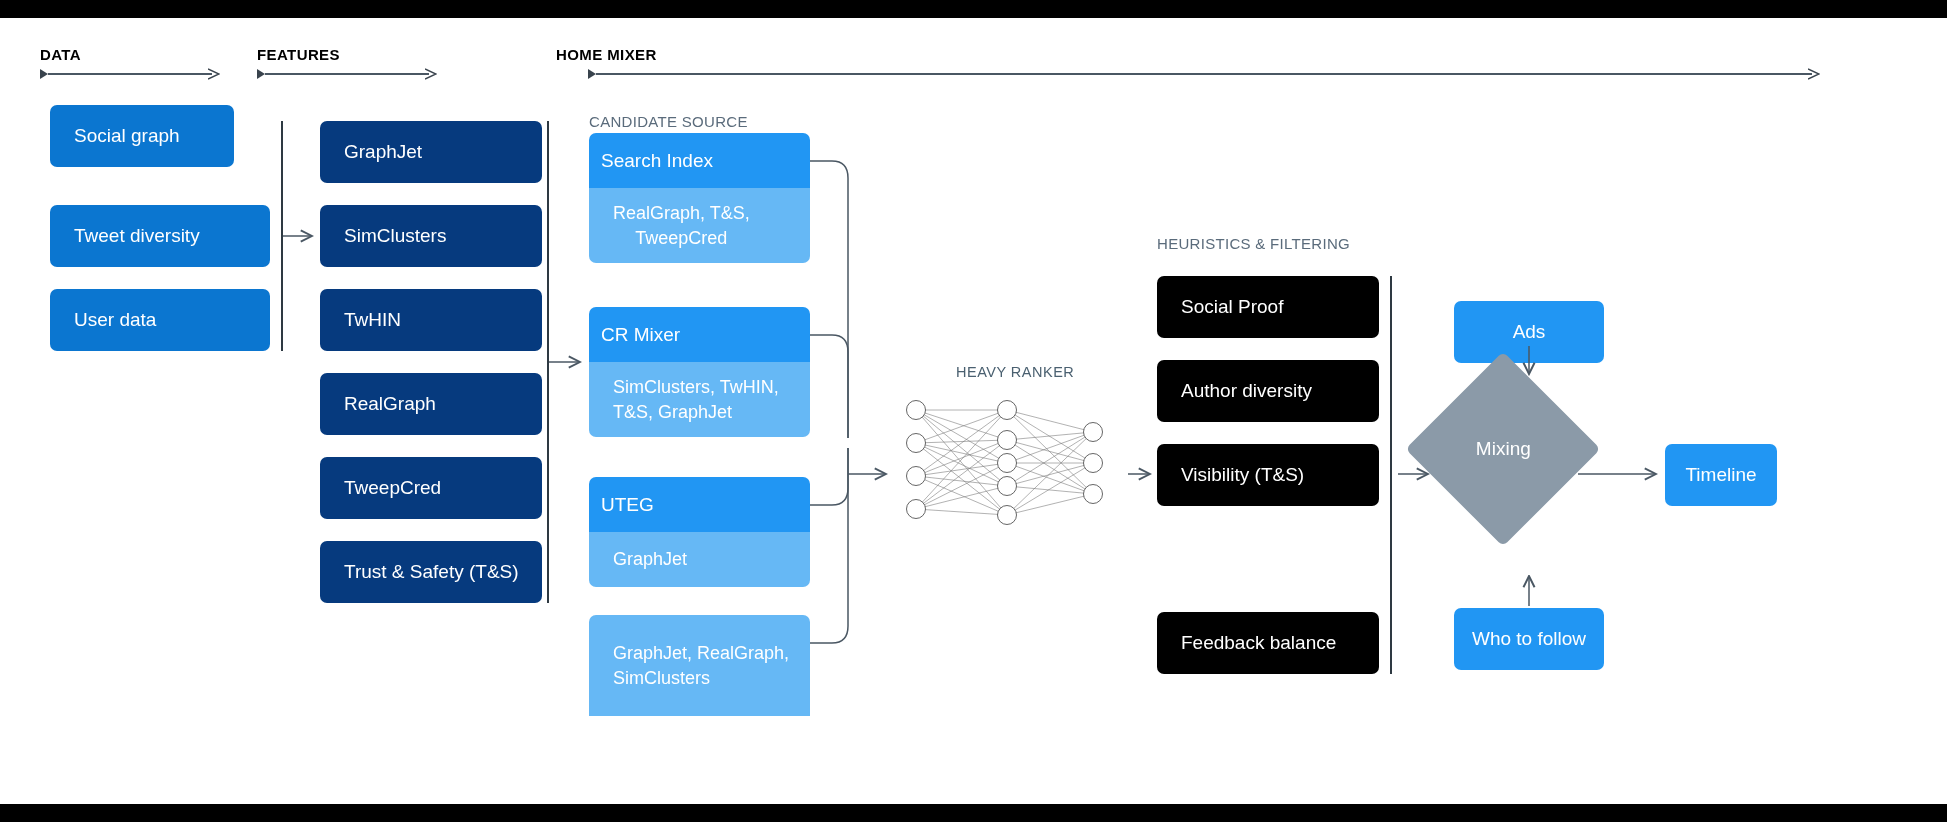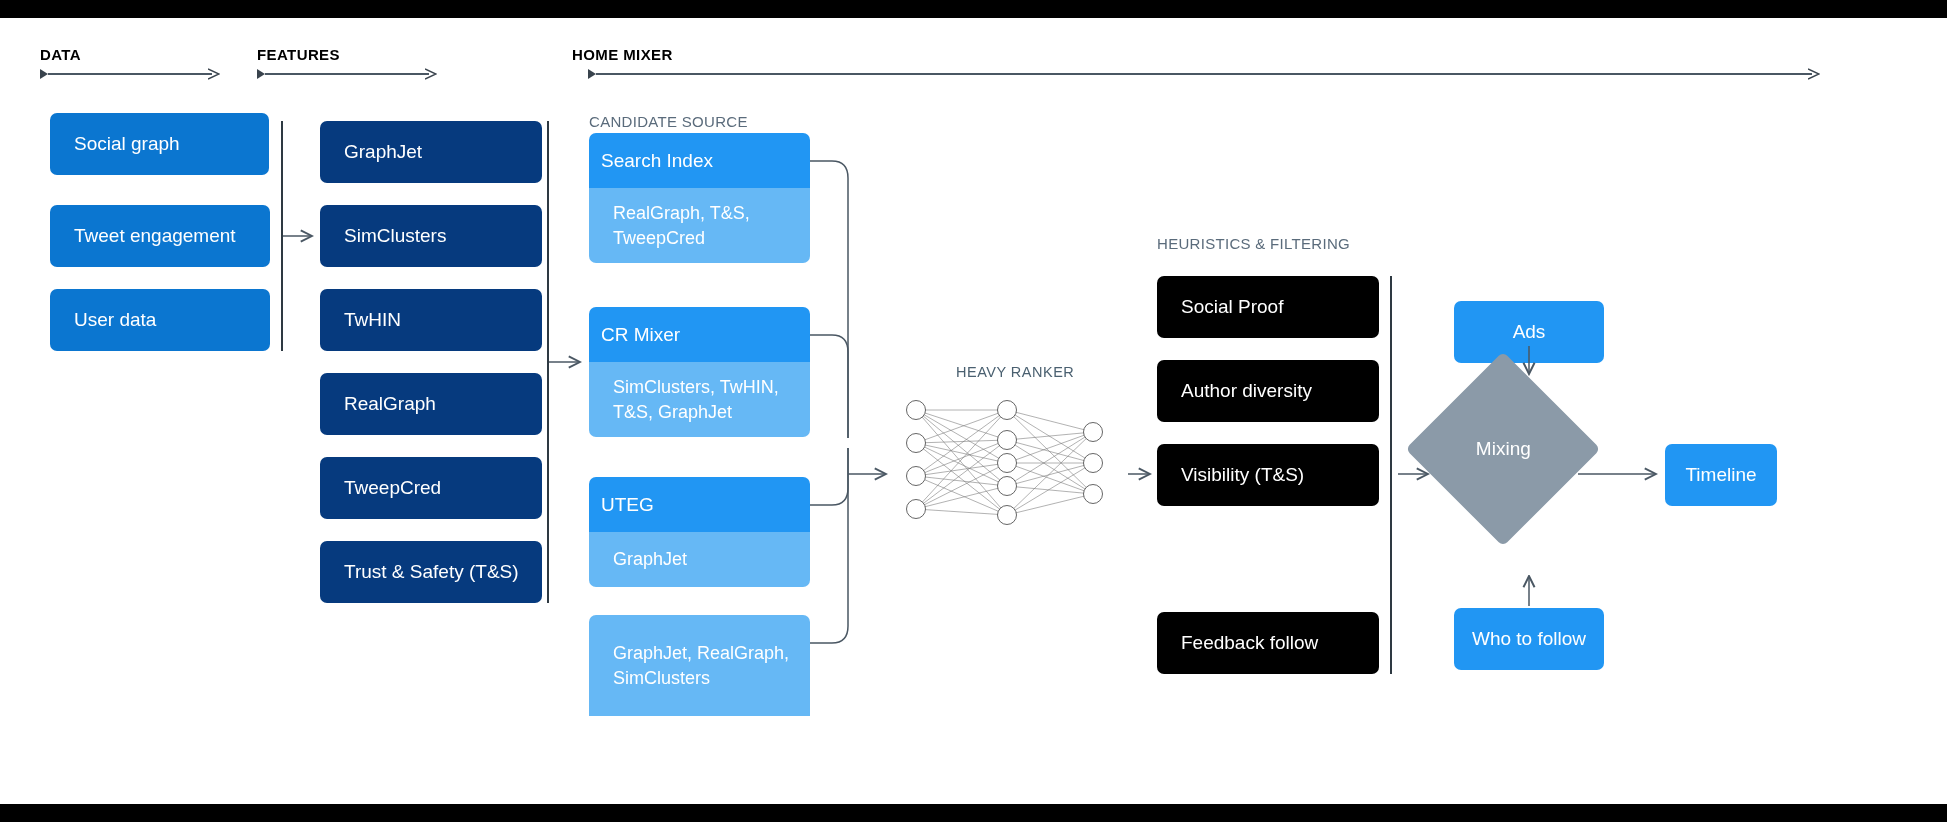--- a/index.html
+++ b/index.html
@@ -60,38 +60,38 @@
 
     <div class="sec-title" style="left:257px;top:28px;">FEATURES</div>
     <div class="axis" style="left:257px;top:50px;width:180px;">
       <div class="tri"></div>
       <div class="line"></div>
       <svg class="head" viewBox="0 0 12 12">
         <path d="M0 1 L11 6 L0 11" fill="none" stroke="#39434d" stroke-width="1.4"></path>
       </svg>
     </div>
 
-    <div class="sec-title" style="left:572px;top:28px;">HOME MIXER</div>
+    <div class="sec-title" style="left:556px;top:28px;">HOME MIXER</div>
     <div class="axis" style="left:588px;top:50px;width:1232px;">
       <div class="tri"></div>
       <div class="line"></div>
       <svg class="head" viewBox="0 0 12 12">
         <path d="M0 1 L11 6 L0 11" fill="none" stroke="#39434d" stroke-width="1.4"></path>
       </svg>
     </div>
 
     <div class="sub-title" style="left:589px;top:95px;">CANDIDATE SOURCE</div>
     <div class="sub-title" style="left:1157px;top:217px;">HEURISTICS &amp; FILTERING</div>
     <div class="nn-label" style="left:956px;top:346px;">HEAVY RANKER</div>
 
-    <div class="box data" style="left:50px;top:95px;width:219px;height:62px;align-items:center;">
+    <div class="box data" style="left:50px;top:87px;width:184px;height:62px;align-items:center;">
       <span>Social graph</span>
     </div>
     <div class="box data" style="left:50px;top:187px;width:220px;height:62px;">
-      <span>Tweet engagement</span>
+      <span>Tweet diversity</span>
     </div>
     <div class="box data" style="left:50px;top:271px;width:220px;height:62px;">
       <span>User data</span>
     </div>
     <div class="vdiv" style="left:281px;top:103px;height:230px;"></div>
 
     <div class="box feature" style="left:320px;top:103px;width:222px;height:62px;">
       <span>GraphJet</span>
     </div>
     <div class="box feature" style="left:320px;top:187px;width:222px;height:62px;">
@@ -106,21 +106,21 @@
     <div class="box feature" style="left:320px;top:439px;width:222px;height:62px;">
       <span>TweepCred</span>
     </div>
     <div class="box feature" style="left:320px;top:523px;width:222px;height:62px;">
       <span>Trust &amp; Safety (T&amp;S)</span>
     </div>
     <div class="vdiv" style="left:547px;top:103px;height:482px;"></div>
 
     <div class="cs-card" style="left:589px;top:115px;width:221px;height:130px;">
       <div class="cs-head" style="height:55px;">Search Index</div>
-      <div class="cs-body" style="height:75px;white-space:pre-line;">RealGraph, T&amp;S,
+      <div class="cs-body" style="height:75px;white-space:pre-line;text-align:center;">RealGraph, T&amp;S,
 TweepCred</div>
     </div>
 
     <div class="cs-card" style="left:589px;top:289px;width:221px;height:130px;">
       <div class="cs-head" style="height:55px;">CR Mixer</div>
       <div class="cs-body" style="height:75px;white-space:pre-line;">SimClusters, TwHIN,
 T&amp;S, GraphJet</div>
     </div>
 
     <div class="cs-card" style="left:589px;top:459px;width:221px;height:110px;">
@@ -136,21 +136,21 @@
     <div class="box heur" style="left:1157px;top:258px;width:222px;height:62px;">
       <span>Social Proof</span>
     </div>
     <div class="box heur" style="left:1157px;top:342px;width:222px;height:62px;">
       <span>Author diversity</span>
     </div>
     <div class="box heur" style="left:1157px;top:426px;width:222px;height:62px;">
       <span>Visibility (T&amp;S)</span>
     </div>
     <div class="box heur" style="left:1157px;top:594px;width:222px;height:62px;">
-      <span>Feedback follow</span>
+      <span>Feedback balance</span>
     </div>
     <div class="vdiv" style="left:1390px;top:258px;height:398px;"></div>
 
     <div class="box out" style="left:1454px;top:264px;width:150px;height:62px;margin-top:19px;">
       <span>Ads</span>
     </div>
 
     <div class="diamond" style="left:1434px;top:362px;width:138px;height:138px;transform:rotate(45deg);border-radius:6px;">
       <span class="lbl">Mixing</span>
     </div>

